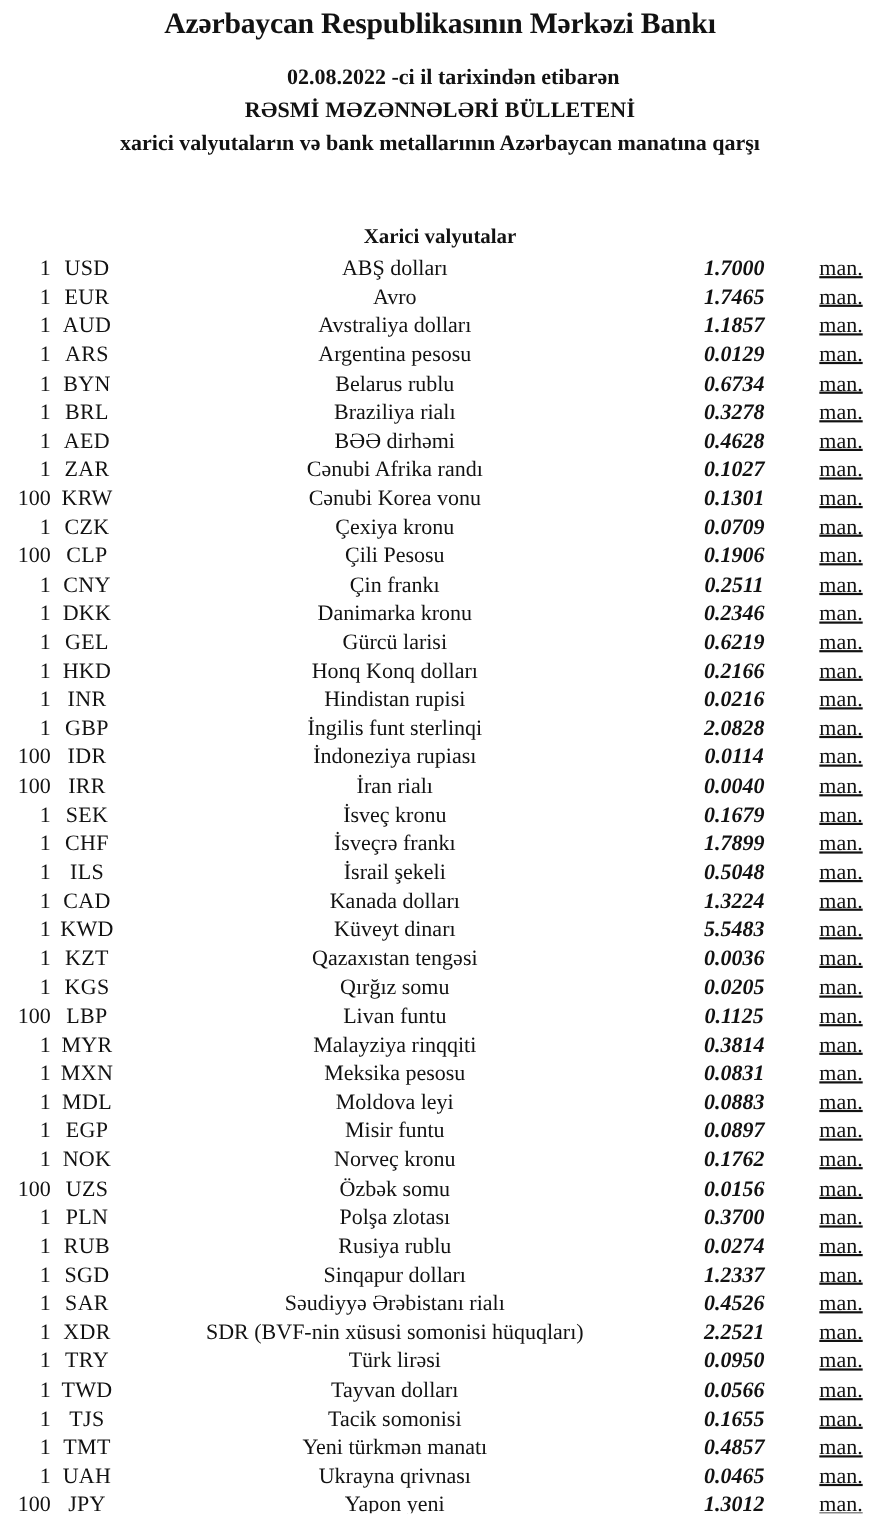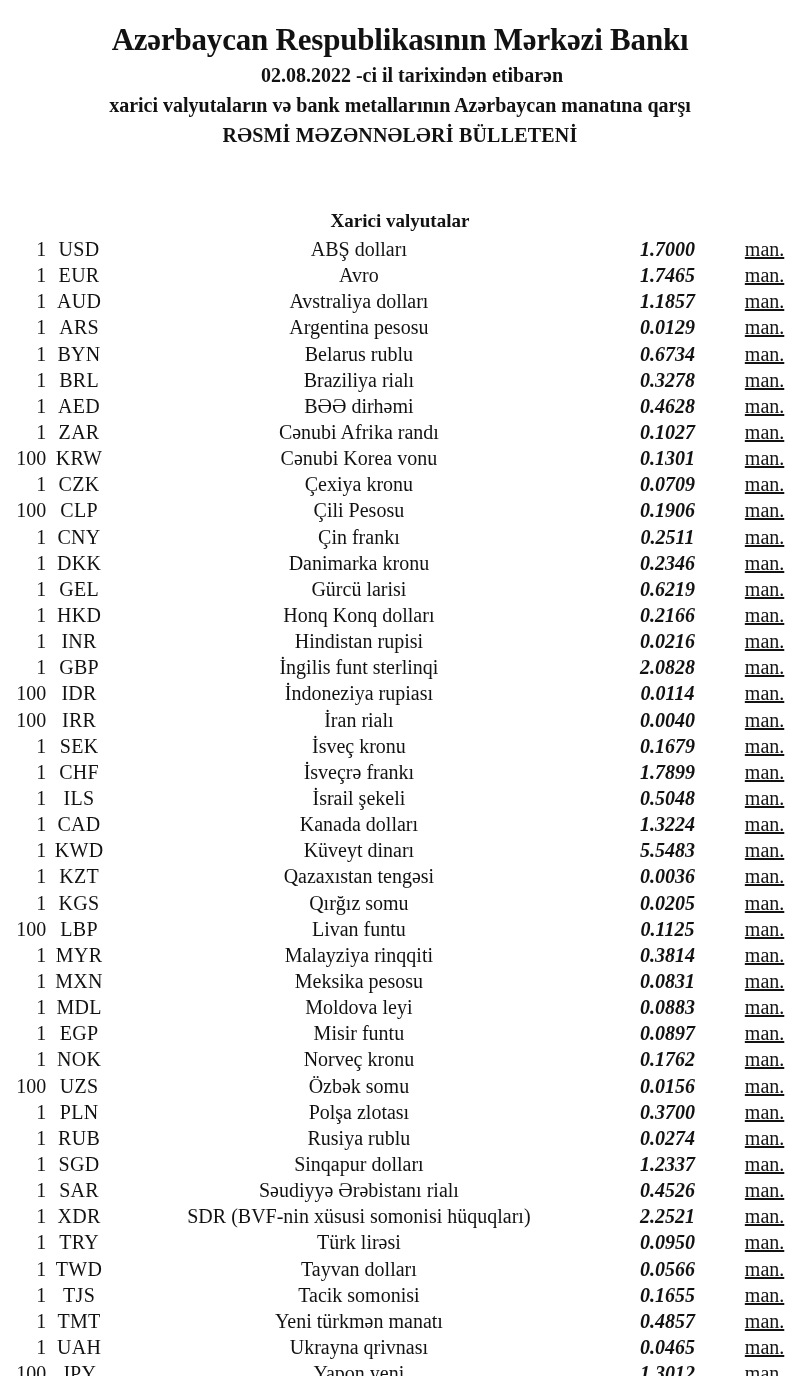--- a/index.html
+++ b/index.html
@@ -11,33 +11,33 @@
   }
   .page {
     position: relative;
     width: 800px;
     height: 1376px;
     background: #ffffff;
     overflow: hidden;
   }
   .doc-header { text-align: center; }
   .doc-title {
-    padding-top: 24px;
-    font-size: 31px;
+    padding-top: 5px;
+    font-size: 27px;
     line-height: 32px;
     font-weight: bold;
     letter-spacing: -0.2px;
     text-align: center;
   }
   .doc-sub {
     font-size: 20px;
     line-height: 26px;
     font-weight: bold;
   }
-  .doc-sub.date-line   { margin-top: 6px; padding-left: 24px; }
+  .doc-sub.date-line   { margin-top: 20px; padding-left: 24px; }
   .doc-sub.scope-line  { margin-top: 4px; }
   .doc-sub.bulletin-line { margin-top: 4px; letter-spacing: 0.2px; }
   .section-title {
     margin-top: 60px;
     text-align: center;
     font-size: 19px;
     line-height: 25px;
     font-weight: bold;
   }
   table.rates {
@@ -62,22 +62,22 @@
   td.unit { width: 69px;  text-align: center; padding-left: 17px; text-decoration: underline; }
 </style>
 </head>
 <body>
 
 <div class="page">
 
   <div class="doc-header">
     <div class="doc-title">Azərbaycan Respublikasının Mərkəzi Bankı</div>
     <div class="doc-sub date-line">02.08.2022 -ci il tarixindən etibarən</div>
+    <div class="doc-sub bulletin-line">RƏSMİ MƏZƏNNƏLƏRİ BÜLLETENİ</div>
     <div class="doc-sub scope-line">xarici valyutaların və bank metallarının Azərbaycan manatına qarşı</div>
-    <div class="doc-sub bulletin-line">RƏSMİ MƏZƏNNƏLƏRİ BÜLLETENİ</div>
   </div>
 
   <div class="section-title">Xarici valyutalar</div>
 
   <table class="rates">
     <tbody>
   <tr class="rate-row">
     <td class="qty">1</td>
     <td class="code">USD</td>
     <td class="name">ABŞ dolları</td>

